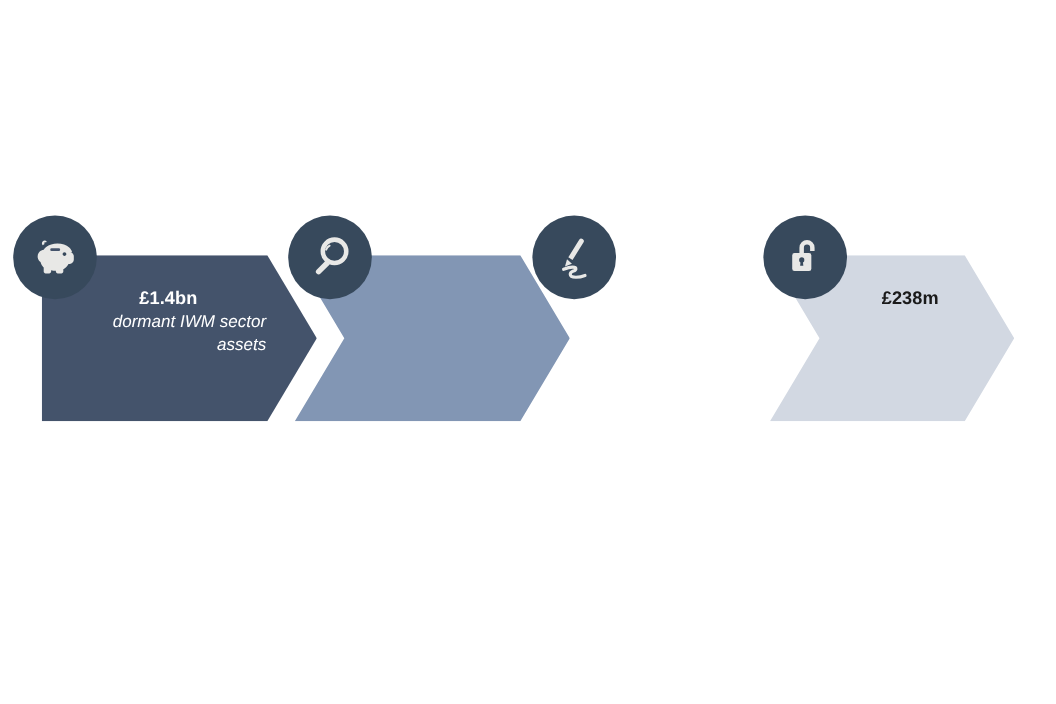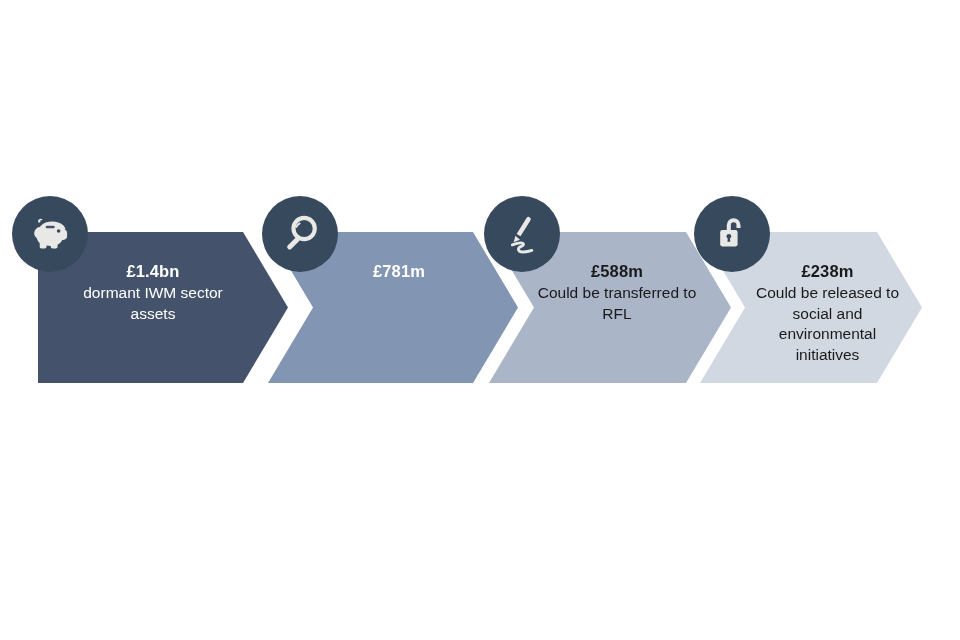--- a/index.html
+++ b/index.html
@@ -48,23 +48,24 @@
   .amount {
     font-weight: bold;
     font-size: 16.5px;
     line-height: 20px;
     text-align: center;
     letter-spacing: 0.1px;
     white-space: nowrap;
   }
 
   .desc {
+    font-style: italic;
     font-size: 15.5px;
     line-height: 20.5px;
-    text-align: center;
+    text-align: right;
     margin-top: 2px;
   }
 
   .light-text .amount,
   .light-text .desc { color: #ffffff; }
 
   .dark-text .amount,
   .dark-text .desc { color: #1a1a1a; }
 
   .icon-badge {
@@ -102,61 +103,50 @@
         <rect x="26" y="20.5" width="12.5" height="3.4" rx="1.7" fill="#44536b"></rect>
       </svg>
     </span>
   </div>
 
   <div class="chevron" style="left:268px; width:250px;">
     <svg class="chevron-shape" viewBox="0 0 250 151" preserveAspectRatio="none">
       <path d="M0,0 L205,0 L250,75.5 L205,151 L0,151 L45,75.5 Z" fill="#8296b4"></path>
     </svg>
     <div class="chev-text light-text" style="left:55px; width:152px;">
-      <div class="amount" style="color: rgb(255, 255, 255);">£781m</div>
     </div>
   </div>
 
   <div class="icon-badge" style="left: 262px; top: 196px; background: rgb(55, 73, 92);">
     <span>
       <svg width="44" height="44" viewBox="0 0 64 64" fill="none">
         <circle cx="38" cy="24" r="15.5" stroke="#e8e8e6" stroke-width="6"></circle>
         <path d="M31.5 16.5a10 10 0 0 0-4.6 5.2" stroke="#e8e8e6" stroke-width="2.6" stroke-linecap="round" fill="none"></path>
         <path d="M26.5 36.2 L14.4 48.3 a3.6 3.6 0 0 0 0 5.1 3.6 3.6 0 0 0 5.1 0 L31.6 41.3 Z" fill="#e8e8e6"></path>
       </svg>
     </span>
   </div>
 
-  <div class="chevron" style="left:489px; width:242px;">
-    <svg class="chevron-shape" viewBox="0 0 242 151" preserveAspectRatio="none">
-      <path d="M0,0 L197,0 L242,75.5 L197,151 L0,151 L45,75.5 Z" fill="#aab5c8"></path>
-    </svg>
-    <div class="chev-text dark-text" style="left:48px; width:160px;">
-      <div class="amount" style="color: rgb(26, 26, 26);">£588m</div>
-      <div class="desc" style="color: rgb(26, 26, 26);">Could be transferred to RFL</div>
-    </div>
-  </div>
 
   <div class="icon-badge" style="left: 484px; top: 196px; background: rgb(55, 73, 92);">
     <span>
       <svg width="44" height="44" viewBox="0 0 64 64" fill="#e8e8e6">
         <path d="M38.6 8.8 24.2 31.9l5.6 3.5 14.4-23.1a3.3 3.3 0 0 0-1.1-4.6 3.3 3.3 0 0 0-4.5 1.1z"></path>
         <path d="M22.5 34.6 19.8 44l9.2-3.5-6.5-5.9z"></path>
         <path d="M18 47.8c4.1-1.6 8.1-2.9 11.8-2.9 3.1 0 4.4 1.1 4.4 2.3 0 1.4-1.6 2.2-3.3 2.9-2 .8-4.1 1.8-4.1 4.1 0 2.6 3 4 7.5 4 4.6 0 9.1-1.2 12-2.3" stroke="#e8e8e6" stroke-width="4.2" fill="none" stroke-linecap="round"></path>
       </svg>
     </span>
   </div>
 
   <div class="chevron" style="left:700px; width:222px;">
     <svg class="chevron-shape" viewBox="0 0 222 151" preserveAspectRatio="none">
       <path d="M0,0 L177,0 L222,75.5 L177,151 L0,151 L45,75.5 Z" fill="#d2d8e2"></path>
     </svg>
     <div class="chev-text dark-text" style="left:45px; width:165px;">
       <div class="amount" style="color: rgb(26, 26, 26); text-align: center;">£238m</div>
-      <div class="desc" style="color: rgb(26, 26, 26);">Could be released to social and environmental initiatives</div>
     </div>
   </div>
 
   <div class="icon-badge" style="left: 694px; top: 196px; background: rgb(55, 73, 92);">
     <span>
       <svg width="42" height="42" viewBox="0 0 64 64" fill="#e8e8e6">
         <path d="M24 26V18.5a10.5 10.5 0 0 1 21 0V23h-6.2v-4.5a4.3 4.3 0 0 0-8.6 0V26H24z"></path>
         <rect x="14" y="26" width="26.5" height="25" rx="3.2"></rect>
         <circle cx="27.2" cy="35.5" r="3.6" fill="#37495c"></circle>
         <path d="M25.7 36.5h3l.7 7.2h-4.4l.7-7.2z" fill="#37495c"></path>

